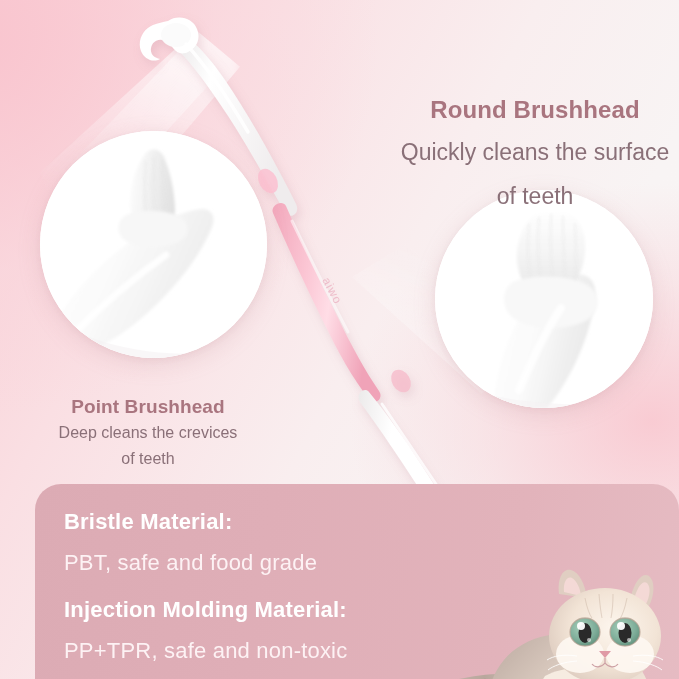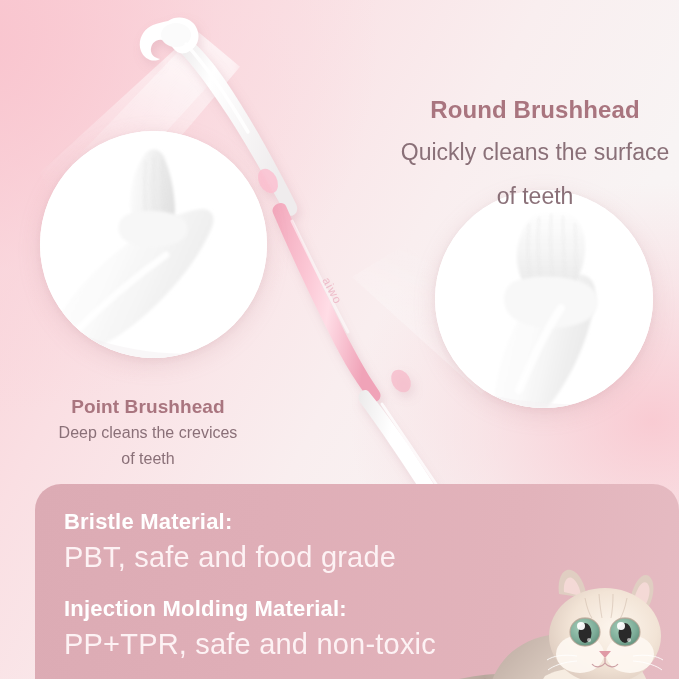--- a/index.html
+++ b/index.html
@@ -100,22 +100,22 @@
     position:relative;
     padding:24px 0 0 29px;
     z-index:2;
   }
   .spec-row { margin-bottom:19px; }
   .spec-row .title {
     font-size:22px; font-weight:bold; color:#ffffff;
     letter-spacing:0.2px; line-height:1.25;
   }
   .spec-row .value {
-    font-size:29px; font-weight:400; color:#fdf2f4;
-    letter-spacing:0.2px; line-height:1.3; margin-top:3px;
+    font-size:22px; font-weight:400; color:#fdf2f4;
+    letter-spacing:0.2px; line-height:1.3; margin-top:13px;
   }
 
   
   #cat-wrap {
     position:absolute;
     right:0px; bottom:0px;
     width:262px; height:170px;
     z-index:1;
   }
   #cat-wrap svg { display:block; width:100%; height:100%; }

